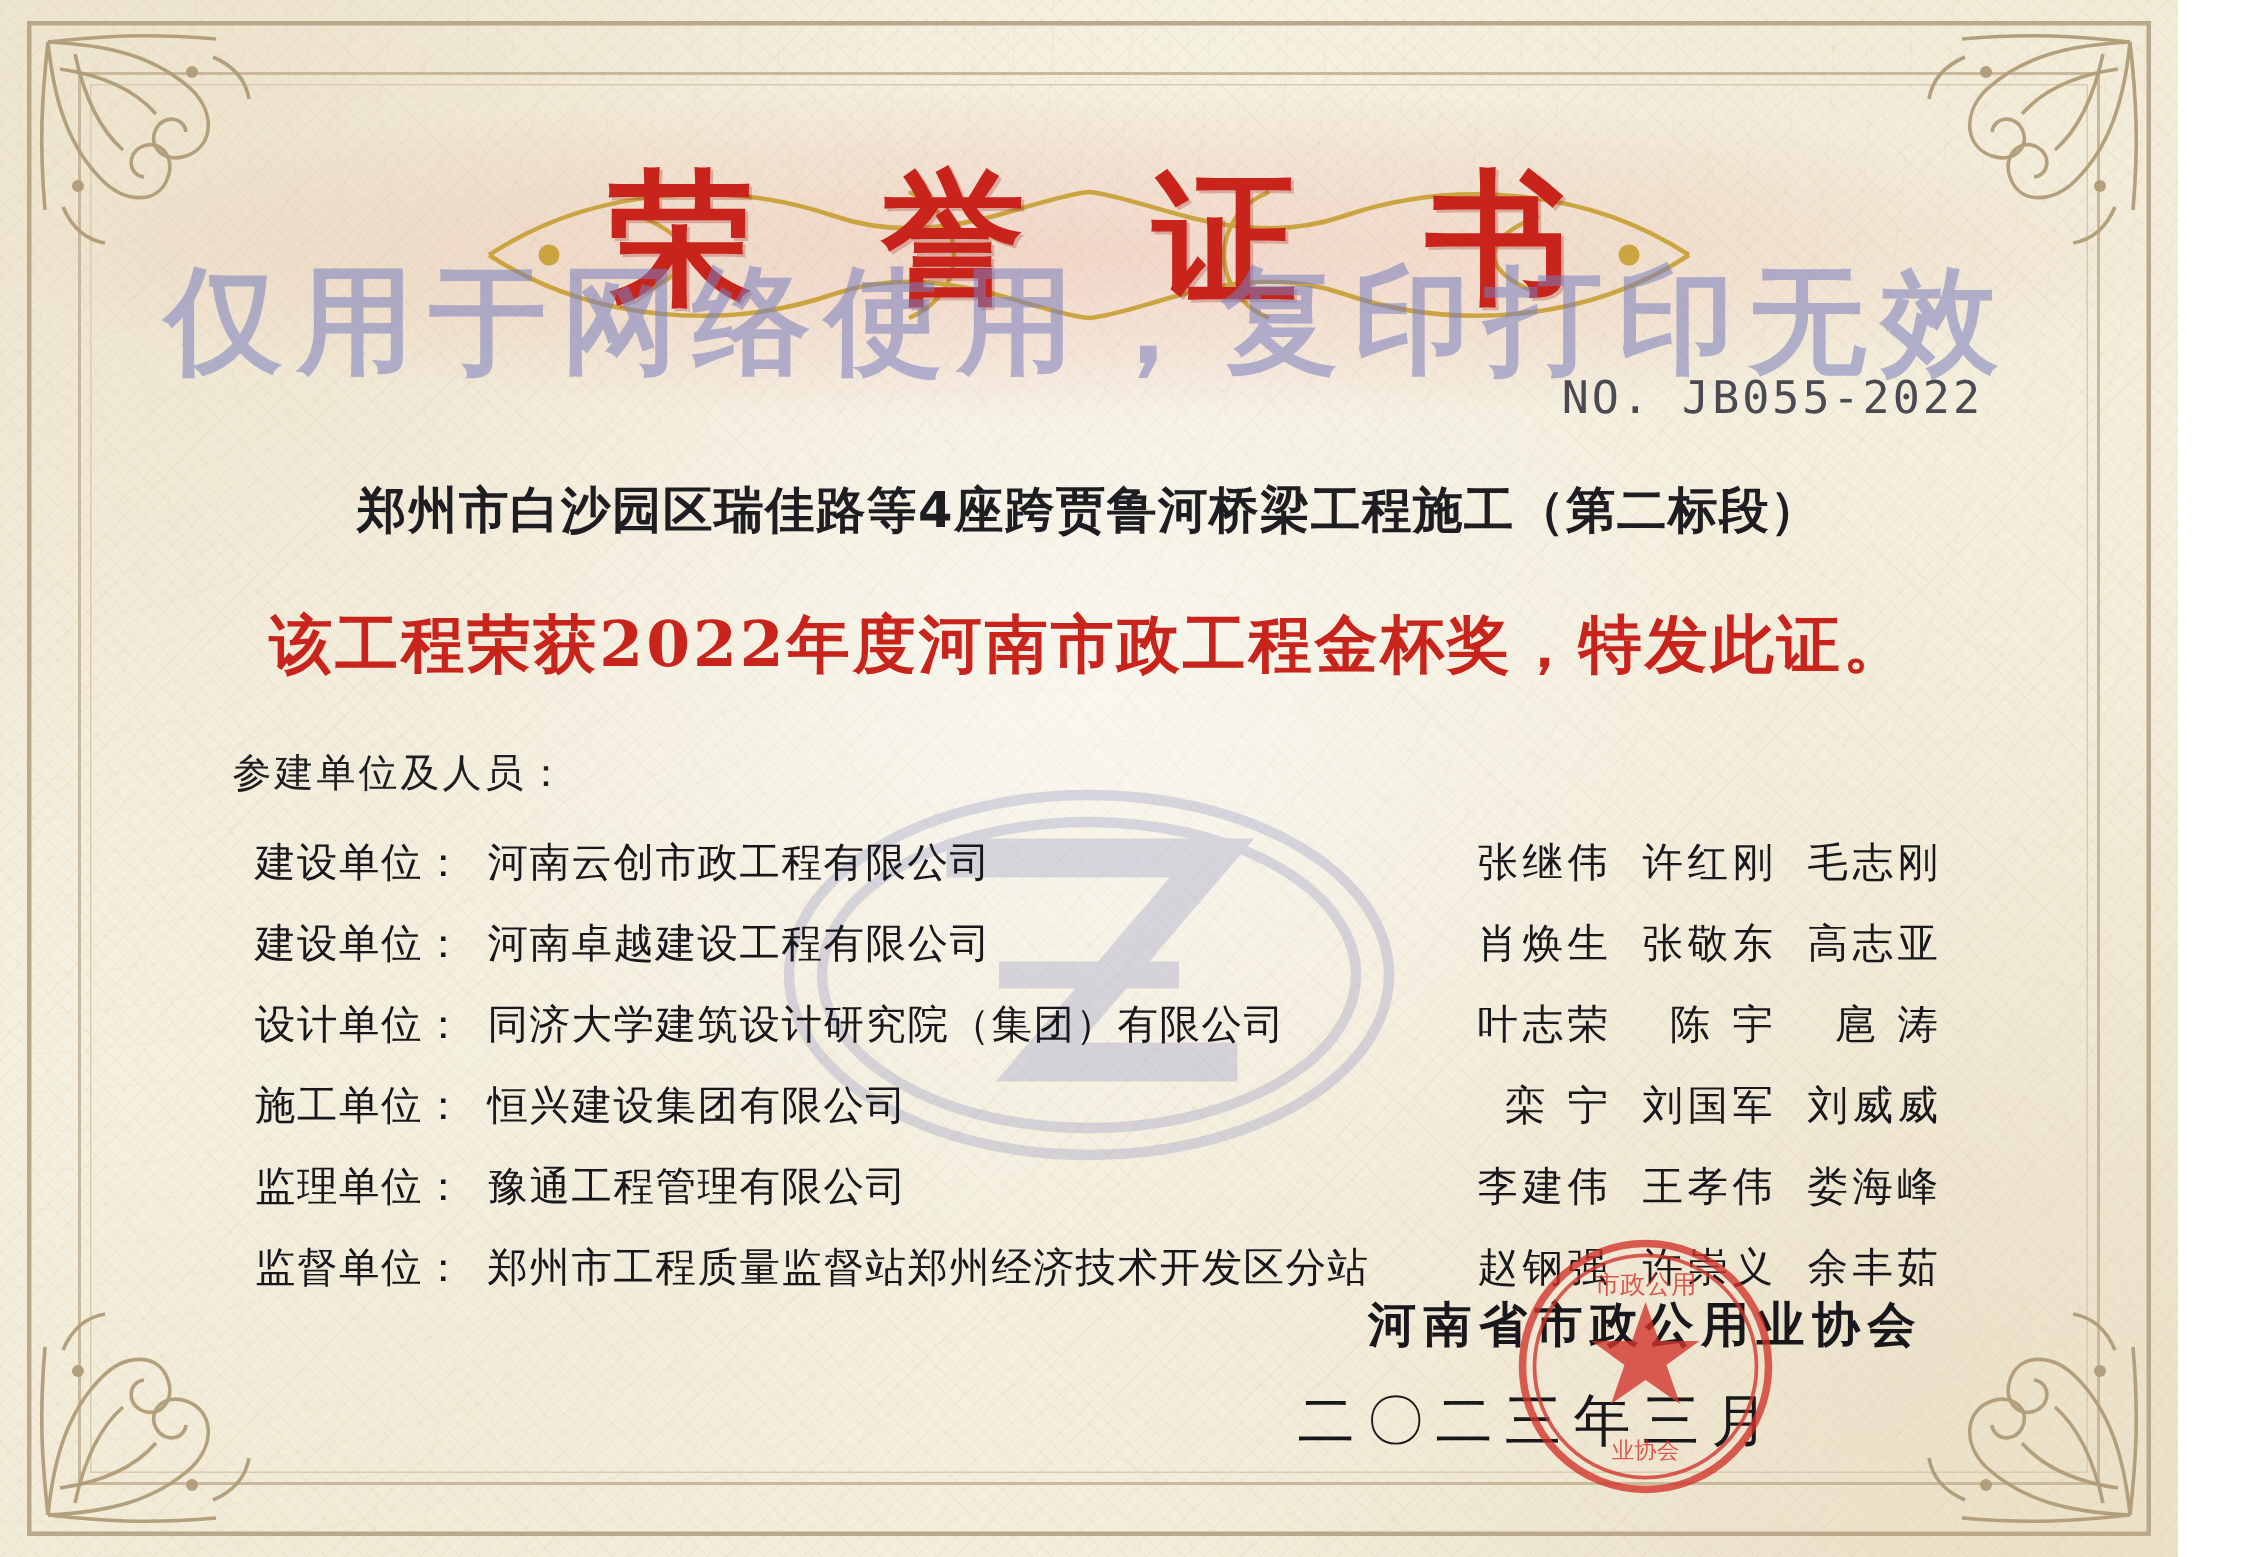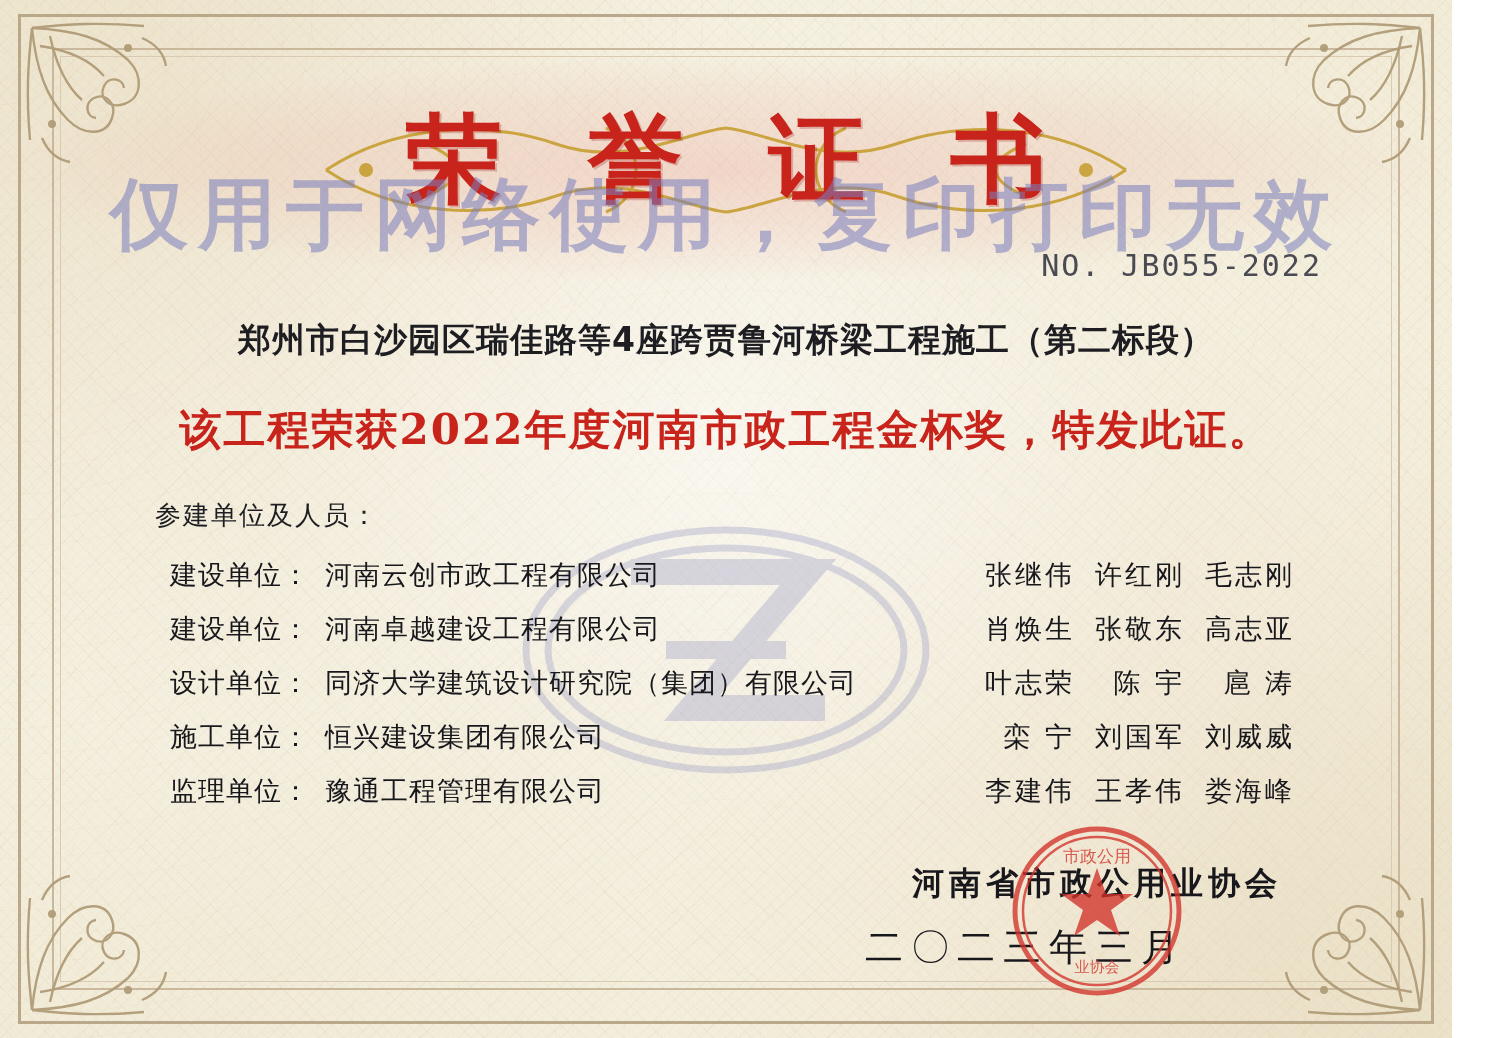--- a/index.html
+++ b/index.html
@@ -369,20 +369,27 @@
         <td class="person">刘国军</td>
         <td class="person">刘威威</td>
       </tr>
       <tr>
         <td class="role">监理单位：</td>
         <td class="org">豫通工程管理有限公司</td>
         <td class="person">李建伟</td>
         <td class="person">王孝伟</td>
         <td class="person">娄海峰</td>
       </tr>
+      <tr>
+        <td class="role">监督单位：</td>
+        <td class="org">郑州市工程质量监督站郑州经济技术开发区分站</td>
+        <td class="person">赵钢强</td>
+        <td class="person">许崇义</td>
+        <td class="person">余丰茹</td>
+      </tr>
     </tbody>
   </table>
 
   <div class="issuer">河南省市政公用业协会</div>
   <div class="issue-date">二〇二三年三月</div>
 
   <div class="seal">
     <svg viewBox="0 0 178 178" fill="none" stroke="#d2322a" stroke-width="5">
       <circle cx="89" cy="89" r="82"></circle>
       <circle cx="89" cy="89" r="74" stroke-width="2.5"></circle>

